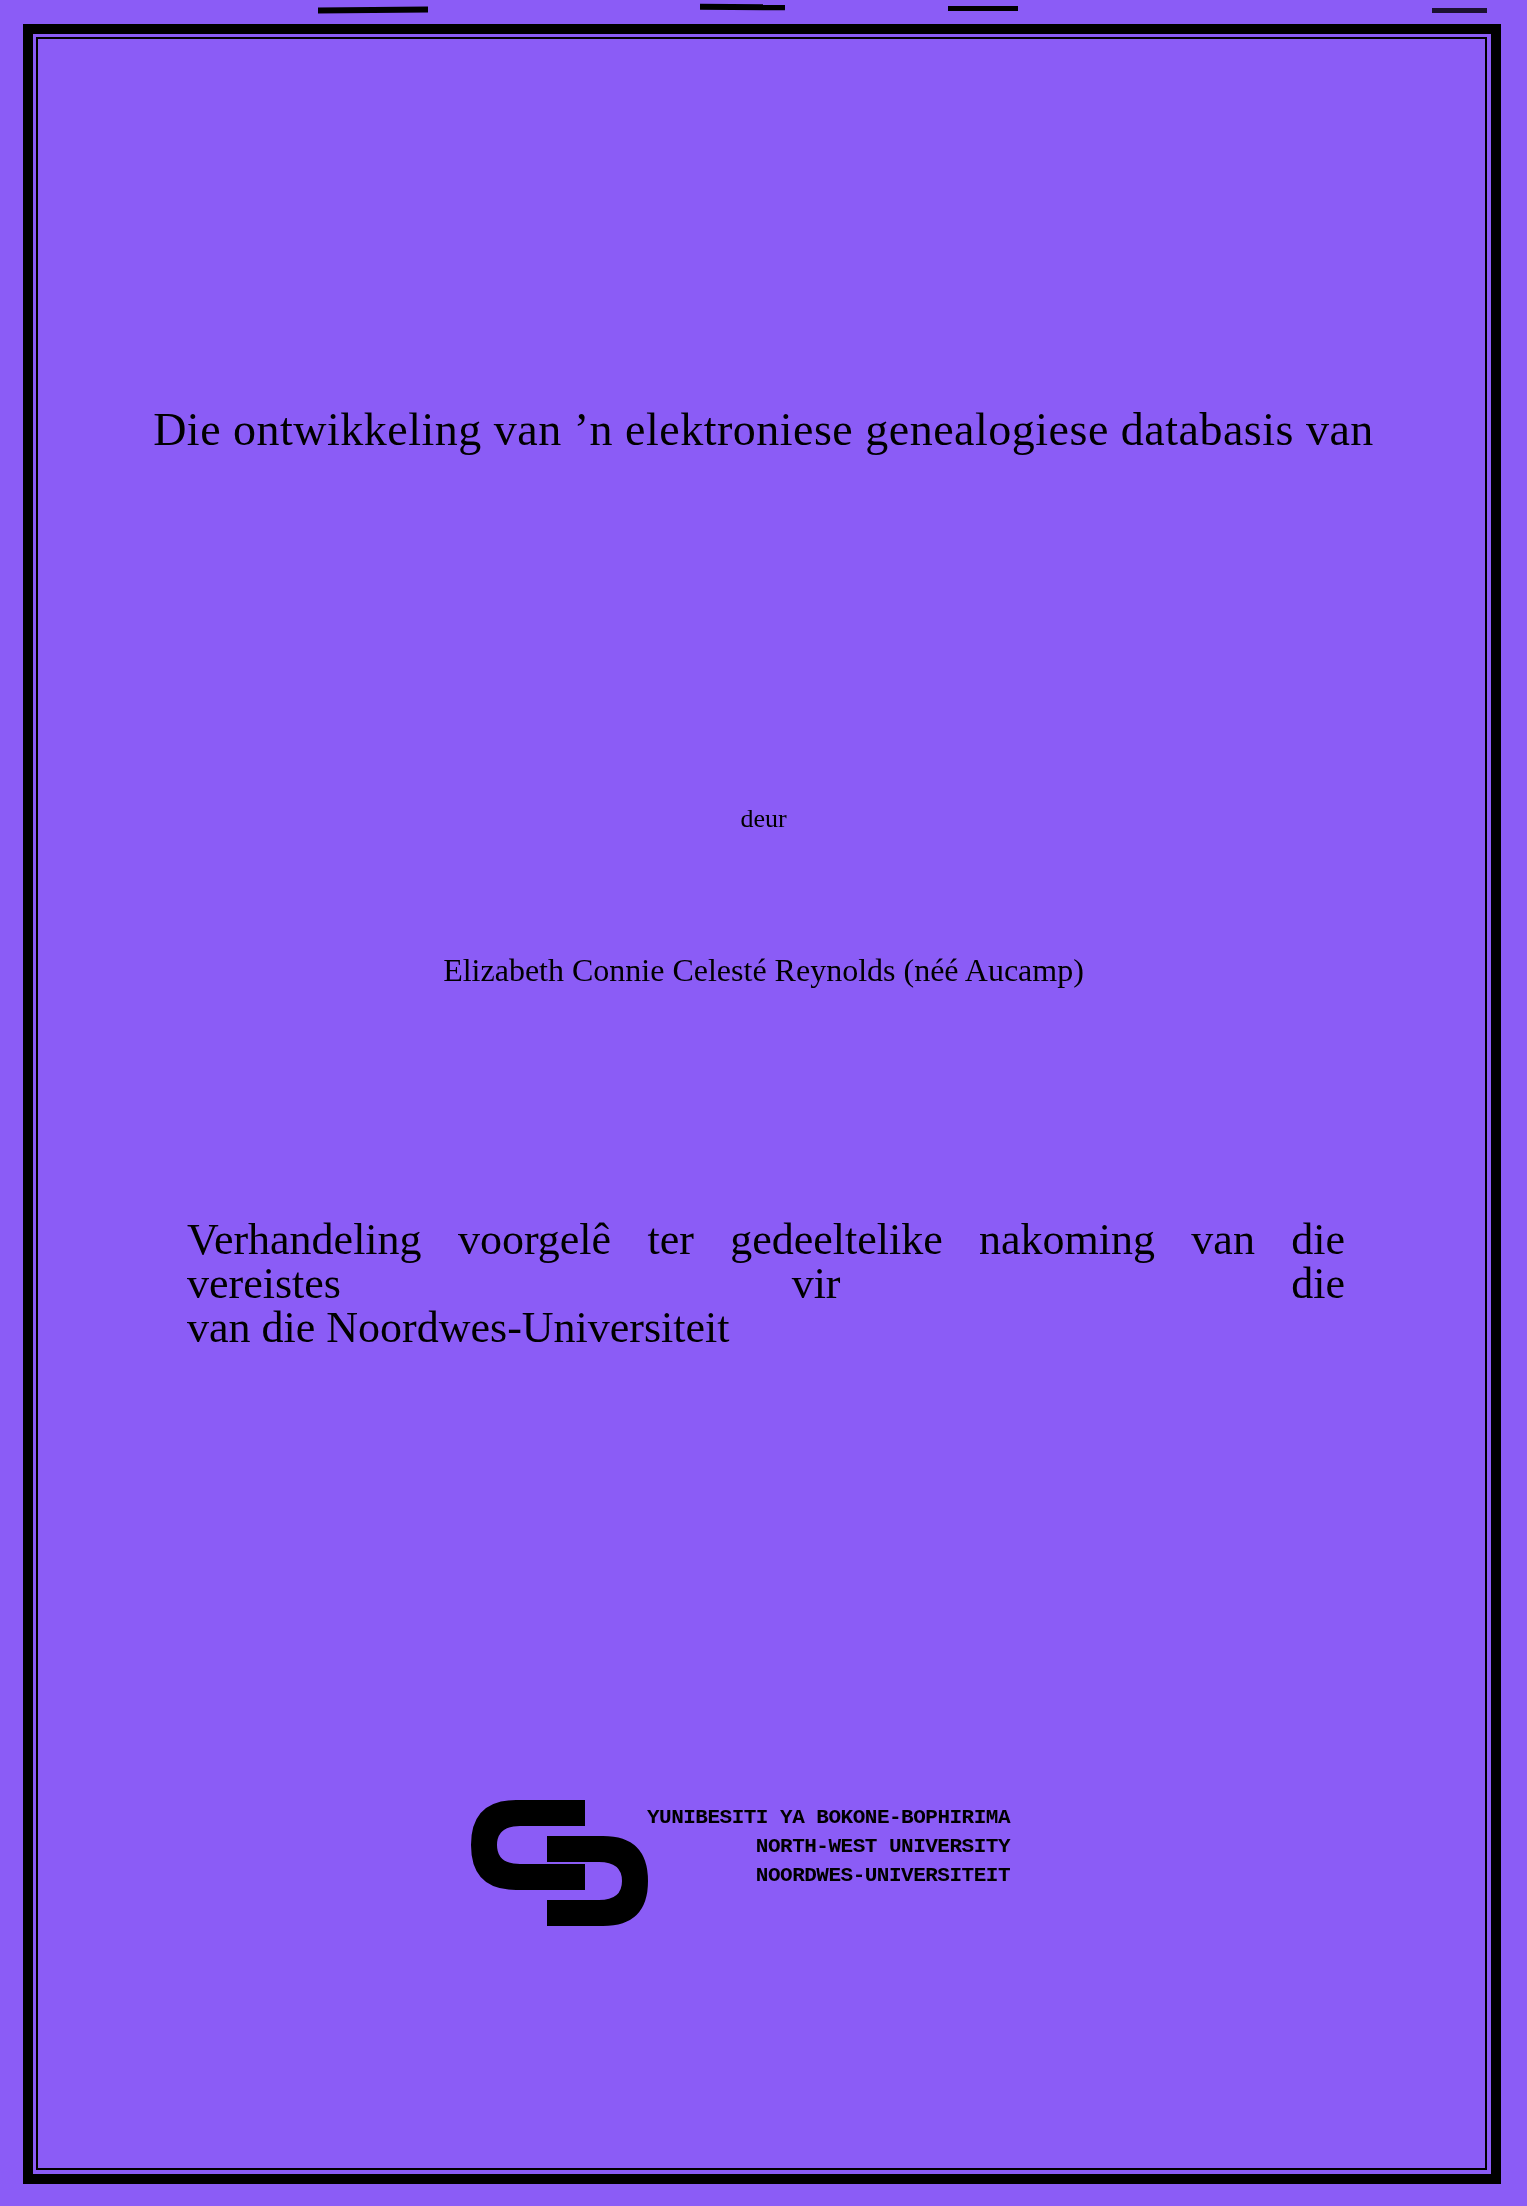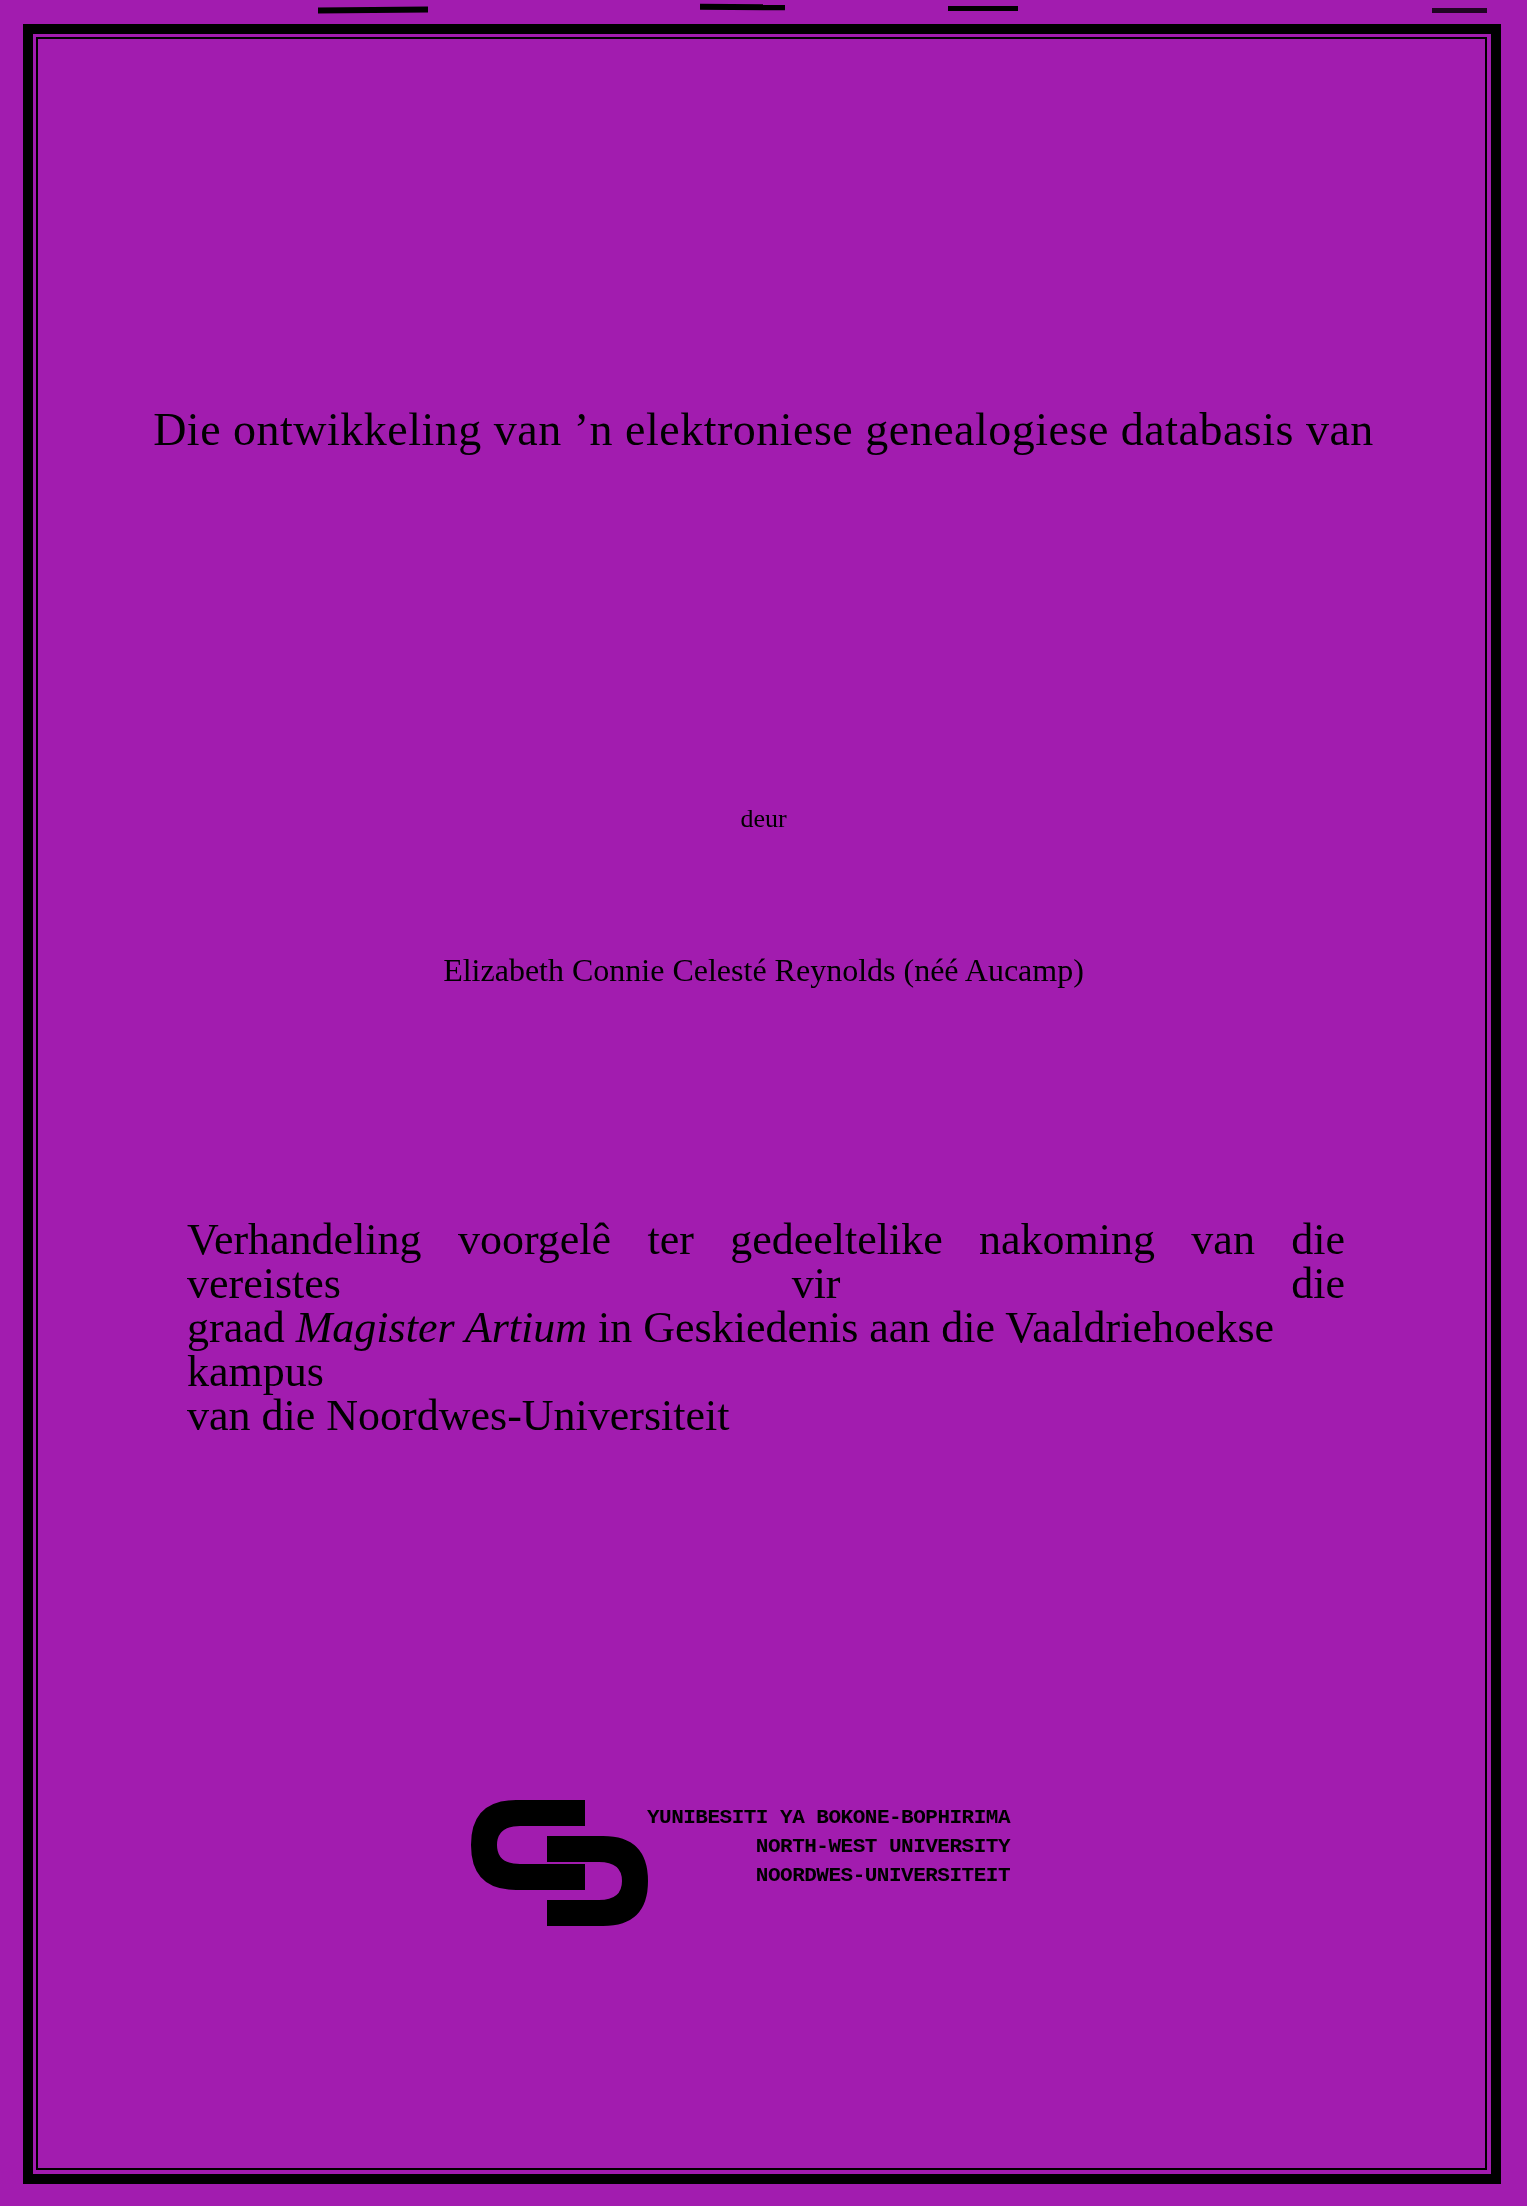--- a/index.html
+++ b/index.html
@@ -1,20 +1,20 @@
 <!DOCTYPE html>
 <html><head>
 <meta charset="utf-8">
 <style>
   html, body { margin: 0; padding: 0; background: #ffffff; }
   .page {
     position: relative;
     width: 1527px;
     height: 2206px;
-    background: #a21caf;
+    background: #8b5cf6;
     color: #000000;
     font-family: "Liberation Serif", serif;
     overflow: hidden;
   }
   .frame-outer {
     position: absolute;
     left: 23px; top: 24px; right: 26px; bottom: 22px;
     border: 10px solid #000;
   }
   .frame-inner {
@@ -104,21 +104,20 @@
   <h1 class="title">
     <div>Die ontwikkeling van ’n elektroniese genealogiese databasis van</div>
   </h1>
 
   <div class="byline">deur</div>
 
   <div class="author">Elizabeth Connie Celesté Reynolds (néé Aucamp)</div>
 
   <div class="submission">
     <div class="just">Verhandeling voorgelê ter gedeeltelike nakoming van die vereistes vir die</div>
-    <div><span>graad </span><em>Magister Artium</em><span> in Geskiedenis aan die Vaaldriehoekse kampus</span></div>
     <div>van die Noordwes-Universiteit</div>
   </div>
 
   <div class="supervisor">
   </div>
 
   <div class="logo">
     <svg class="logo-mark" viewBox="0 0 180 131" xmlns="http://www.w3.org/2000/svg" aria-hidden="true">
       <path fill="#000" d="M117,3 H48 Q3,3 3,48 Q3,93 48,93 H117 V67 H52 Q29,67 29,48 Q29,29 52,29 H117 Z"></path>
       <path fill="#000" d="M79,129 H135 Q180,129 180,84 Q180,39 135,39 H79 V65 H131 Q154,65 154,84 Q154,103 131,103 H79 Z"></path>

